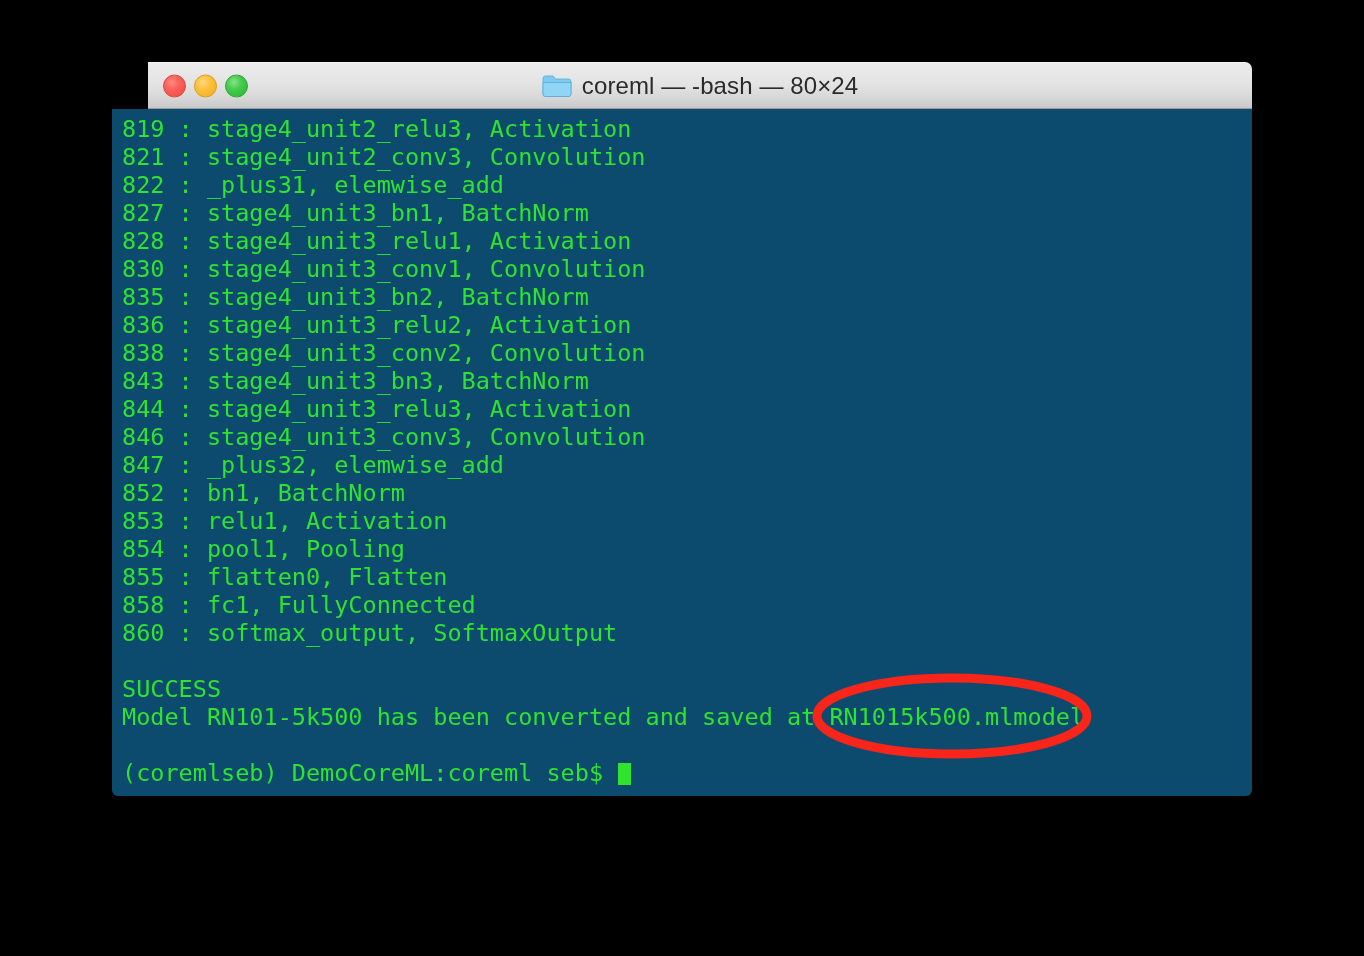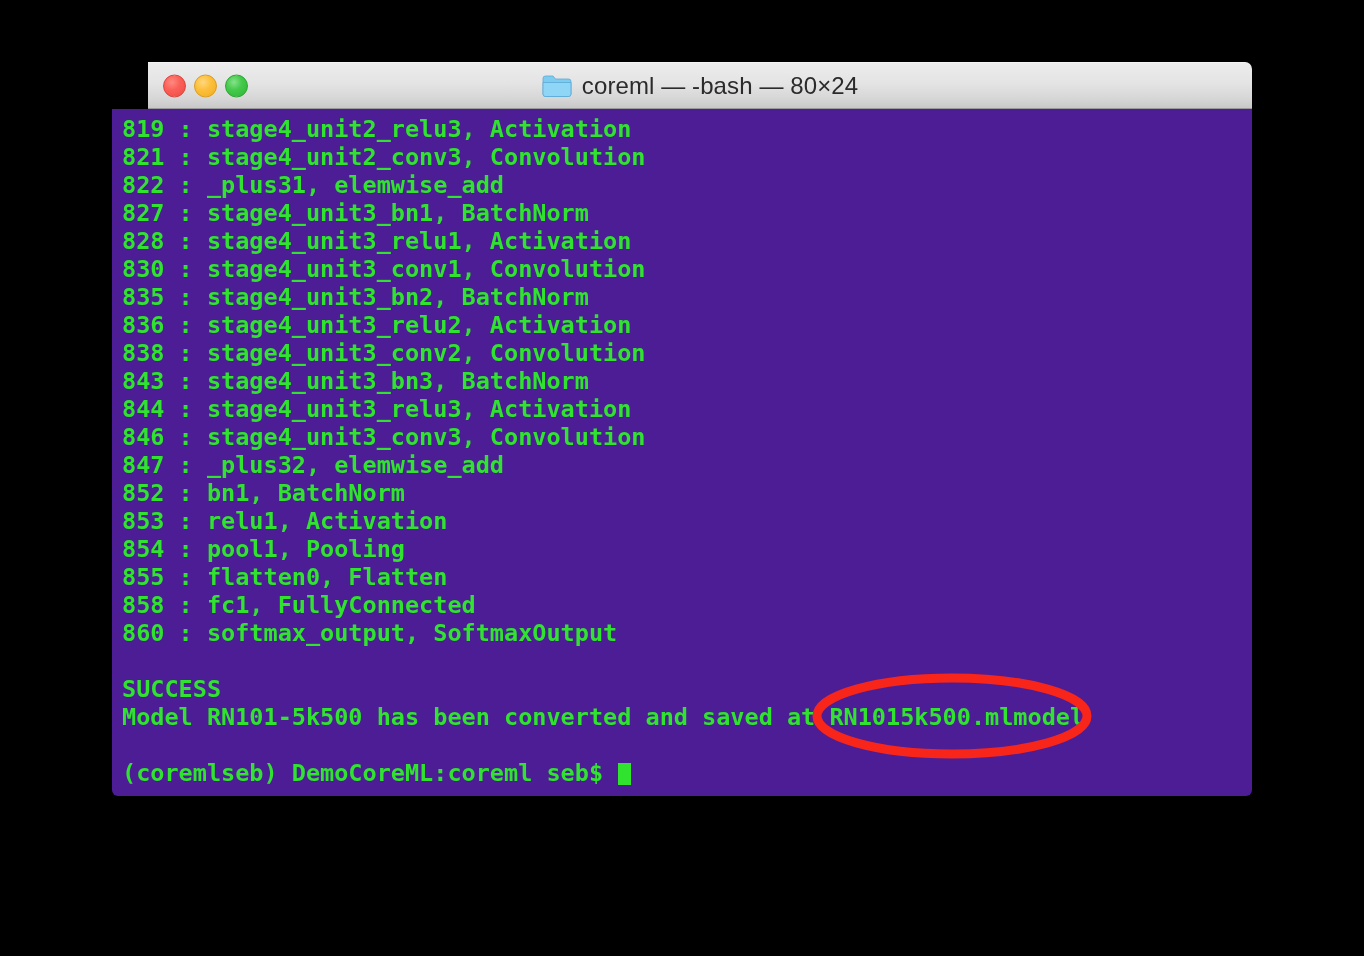--- a/index.html
+++ b/index.html
@@ -84,25 +84,24 @@
     font-size: 24px;
     color: #2b2b2b;
     letter-spacing: 0.1px;
     white-space: pre;
   }
 
   
   #terminal-body {
     position: relative;
     height: 687px;
-    background: #4c1d95;
+    background: #0c4a6e;
     padding: 6px 0 0 10px;
     box-sizing: border-box;
     overflow: hidden;
-    font-weight: bold;
   }
 
   #terminal-lines {
     position: relative;
     font-family: "DejaVu Sans Mono", monospace;
     font-size: 23.5px;
     line-height: 28px;
     color: #2fe32f;
     white-space: pre;
     letter-spacing: 0px;

